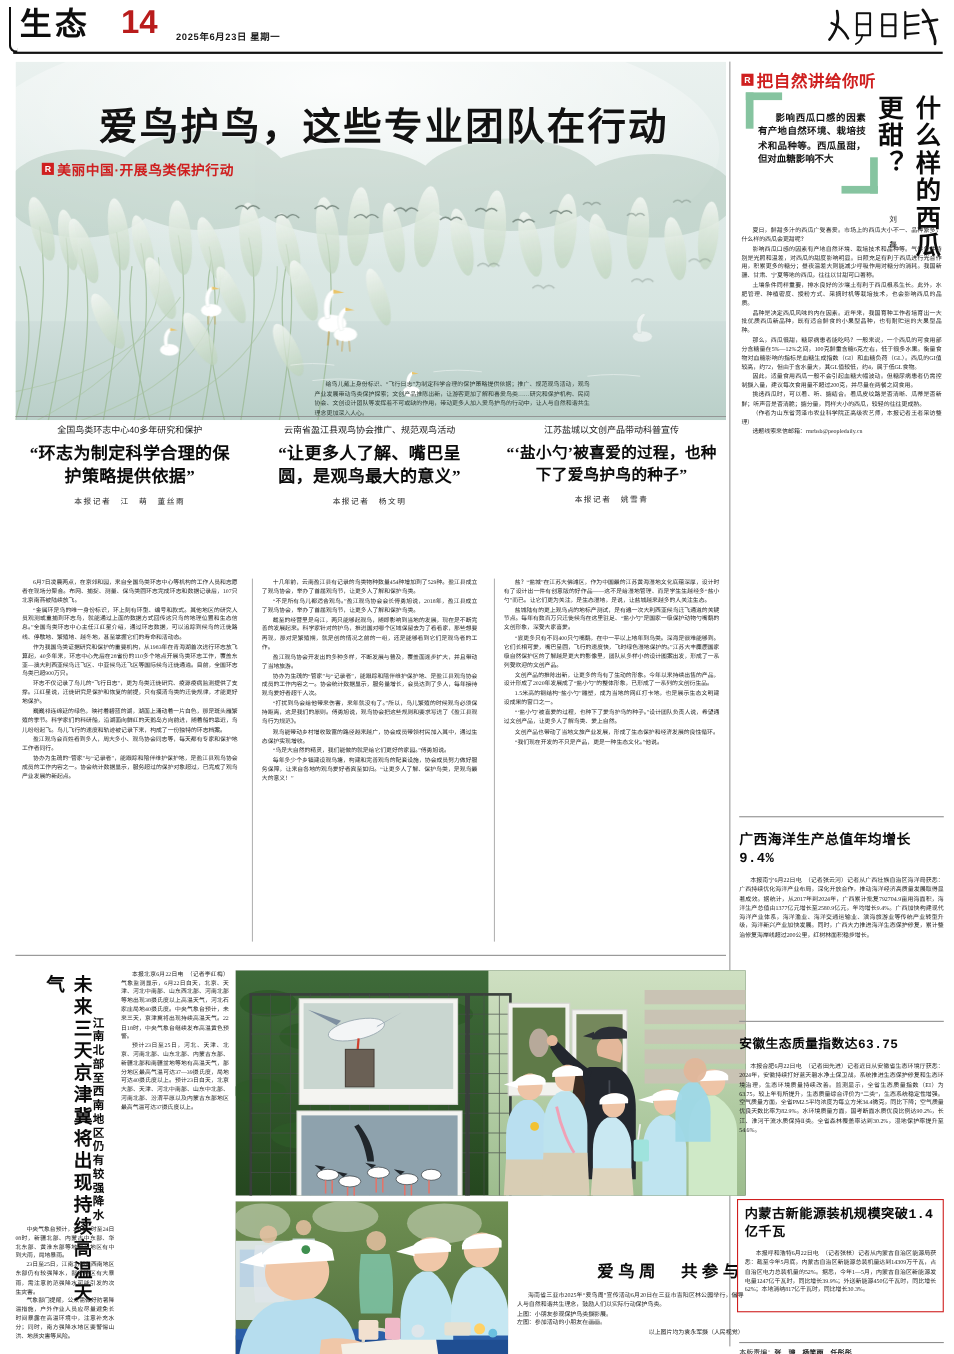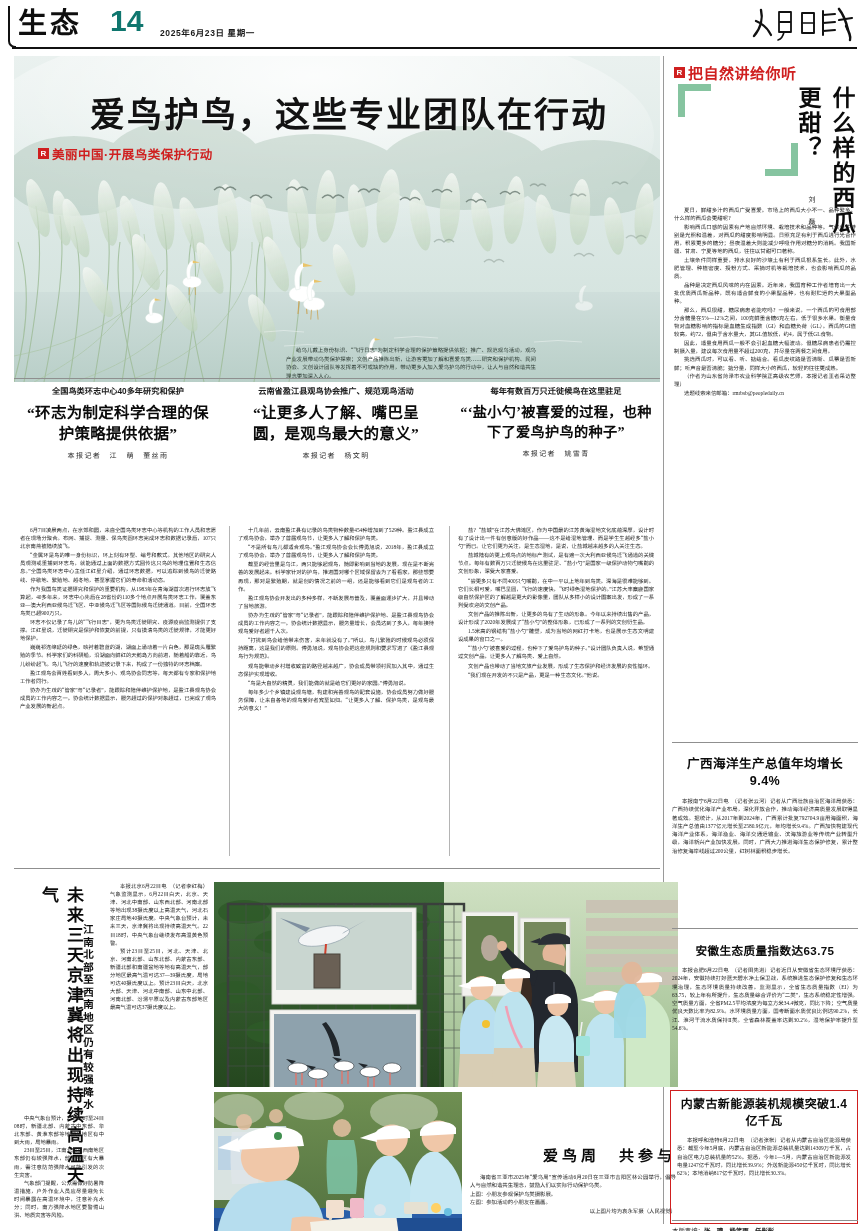--- a/index.html
+++ b/index.html
@@ -19,21 +19,21 @@
   }
   .mast-section{
     position:absolute;left:18px;top:6px;
     font-family:"Liberation Sans","DejaVu Sans",sans-serif;
     font-size:29px;font-weight:700;letter-spacing:3px;color:#0e0e0e;
     line-height:34px;
   }
   .mast-pageno{
     position:absolute;left:110px;top:4px;
     font-family:"Liberation Sans","DejaVu Sans",sans-serif;
-    font-size:30px;font-weight:700;color:#0f766e;line-height:34px;
+    font-size:30px;font-weight:700;color:#b91c1c;line-height:34px;
   }
   .mast-date{
     position:absolute;left:160px;top:26px;
     font-family:"Liberation Sans","DejaVu Sans",sans-serif;
     font-size:8.5px;font-weight:700;letter-spacing:.6px;color:#1a1a1a;
   }
   .mast-logo{
     position:absolute;right:10px;top:2px;width:110px;height:42px;
   }
   .mast-rule{position:absolute;left:12px;top:47px;width:845px;height:2px;background:#111;}
@@ -77,21 +77,21 @@
 
   
   .decks{position:absolute;left:0;top:330px;width:646px;height:140px;}
   .deck{position:absolute;top:0;width:196px;text-align:center;}
   .deck.d1{left:6px;}
   .deck.d2{left:224px;}
   .deck.d3{left:444px;}
   .deck-kicker{
     font-size:8.2px;line-height:11px;color:#1a1a1a;
     font-family:"Liberation Sans","DejaVu Sans",sans-serif;
-    font-weight:700;margin-bottom:5px;
+    font-weight:400;margin-bottom:5px;
   }
   .deck-title{
     font-family:"Liberation Serif","DejaVu Serif",serif;
     font-size:15.5px;font-weight:700;line-height:21px;color:#0b0b0b;
     letter-spacing:.3px;
   }
   .deck-title.small{font-size:14.2px;line-height:20px;}
   .deck-byline{
     margin-top:6px;font-size:7px;color:#2a2a2a;letter-spacing:1.4px;
   }
@@ -170,30 +170,30 @@
     font-size:7px;letter-spacing:4px;color:#222;height:40px;
   }
   .rc-body{
     position:absolute;left:6px;top:150px;width:182px;
     font-size:5.4px;line-height:8.3px;text-align:justify;color:#1d1d1d;
   }
   .rc-body p{margin:0;text-indent:10px;}
 
   .news-item{position:absolute;left:4px;width:186px;}
   .news-head{
-    text-align:center;font-family:Liberation Sans, sans-serif;
+    font-family:Liberation Mono, monospace;
     font-size:12.6px;font-weight:700;color:#0b0b0b;letter-spacing:.4px;line-height:17px;
     margin-bottom:7px;
   }
   .news-head.sm{font-size:11.6px;}
   .news-body{font-size:5.4px;line-height:8.3px;text-align:justify;color:#1d1d1d;}
   .news-body p{margin:0;text-indent:10px;}
 
   .redbox{
-    position:absolute;left:2px;top:1034px;width:188px;height:134px;
+    position:absolute;left:2px;top:1034px;width:188px;height:103px;
     border:1.6px solid #cf1f1f;padding:5px 6px;box-sizing:border-box;
   }
   .redbox .news-head{font-size:12px;margin-bottom:6px;}
 
   .footer{
     position:absolute;left:4px;top:1164px;width:186px;
     font-size:6.4px;line-height:10px;color:#1d1d1d;
   }
   .footer .frule{width:186px;height:1px;background:#8f8f8f;margin-bottom:5px;}
   .footer b{font-weight:700;}
@@ -403,21 +403,21 @@
         <div class="deck-kicker">全国鸟类环志中心40多年研究和保护</div>
         <div class="deck-title">“环志为制定科学合理的保护策略提供依据”</div>
         <div class="deck-byline">本报记者　江　萌　董丝雨</div>
       </div>
       <div class="deck d2">
         <div class="deck-kicker">云南省盈江县观鸟协会推广、规范观鸟活动</div>
         <div class="deck-title">“让更多人了解、嘴巴呈圆，是观鸟最大的意义”</div>
         <div class="deck-byline">本报记者　杨文明</div>
       </div>
       <div class="deck d3">
-        <div class="deck-kicker">每年有数百万只迁徙候鸟在这里驻足</div>
+        <div class="deck-kicker">江苏盐城以文创产品带动科普宣传</div>
         <div class="deck-title small">“‘盐小勺’被喜爱的过程，也种下了爱鸟护鸟的种子”</div>
         <div class="deck-byline">本报记者　姚雪青</div>
       </div>
     </div>
 
     <div class="cols">
       <div class="colrule r1"></div>
       <div class="colrule r2"></div>
       <div class="col c1" id="col1">
           <p>6月7日凌晨两点，在京郊和园，来自全国鸟类环志中心等机构的工作人员和志愿者在现场分聚合。布网、捕捉、测量、保鸟类圆环志完成环志和数据记录后，107只北京南燕被陆续放飞。</p>
@@ -701,20 +701,23 @@
   <div class="right-col">
 
     <div class="rc-kicker">
       <span class="kicker-mark">R</span>
       <span class="kicker-text">把自然讲给你听</span>
     </div>
 
     <div class="quote-box">
       <div class="qb-corner tl"></div>
       <div class="qb-corner br"></div>
+      <div class="qb-text">
+        <span class="indent">影响西瓜口感的因素有产地自然环境、栽培技术和品种等。西瓜虽甜，但对血糖影响不大</span>
+      </div>
     </div>
 
     <div class="rc-title">什么样的西瓜更甜？</div>
     <div class="rc-author">刘　磊</div>
 
     <div class="rc-body" id="rcbody">
         <p>夏日，鲜甜多汁的西瓜广受喜爱。市场上的西瓜大小不一、品种繁多，什么样的西瓜会更甜呢？</p>
         <p>影响西瓜口感的因素有产地自然环境、栽培技术和品种等。气候条件特别是光照和温差，对西瓜的甜度影响明显。日照充足有利于西瓜进行光合作用，积累更多的糖分；昼夜温差大则能减少呼吸作用对糖分的消耗。我国新疆、甘肃、宁夏等地的西瓜，往往以甘甜可口著称。</p>
         <p>土壤条件同样重要，排水良好的沙壤土有利于西瓜根系生长。此外，水肥管理、种植密度、授粉方式、采摘时机等栽培技术，也会影响西瓜的品质。</p>
         <p>品种是决定西瓜风味的内在因素。近年来，我国育种工作者培育出一大批优质西瓜新品种，既有适合鲜食的小果型品种，也有耐贮运的大果型品种。</p>

